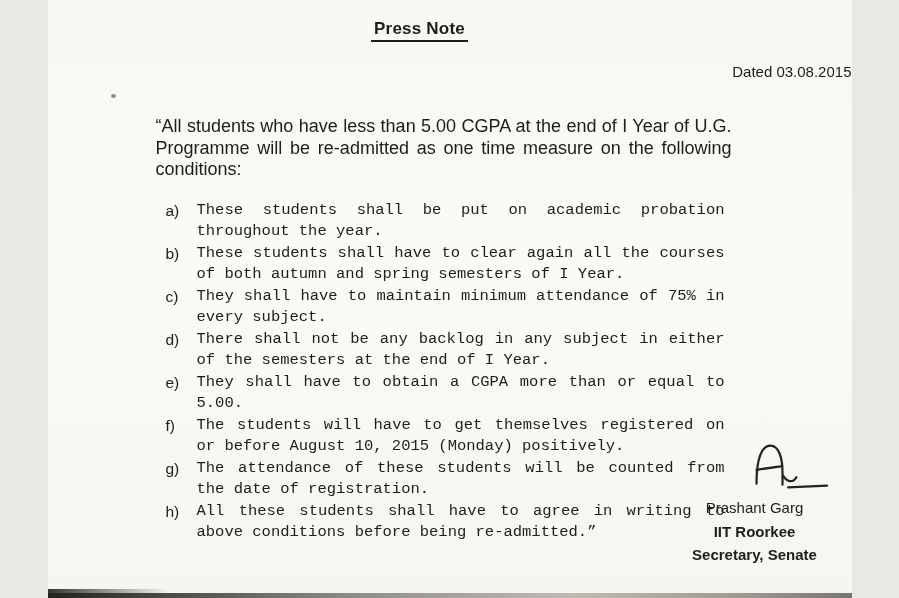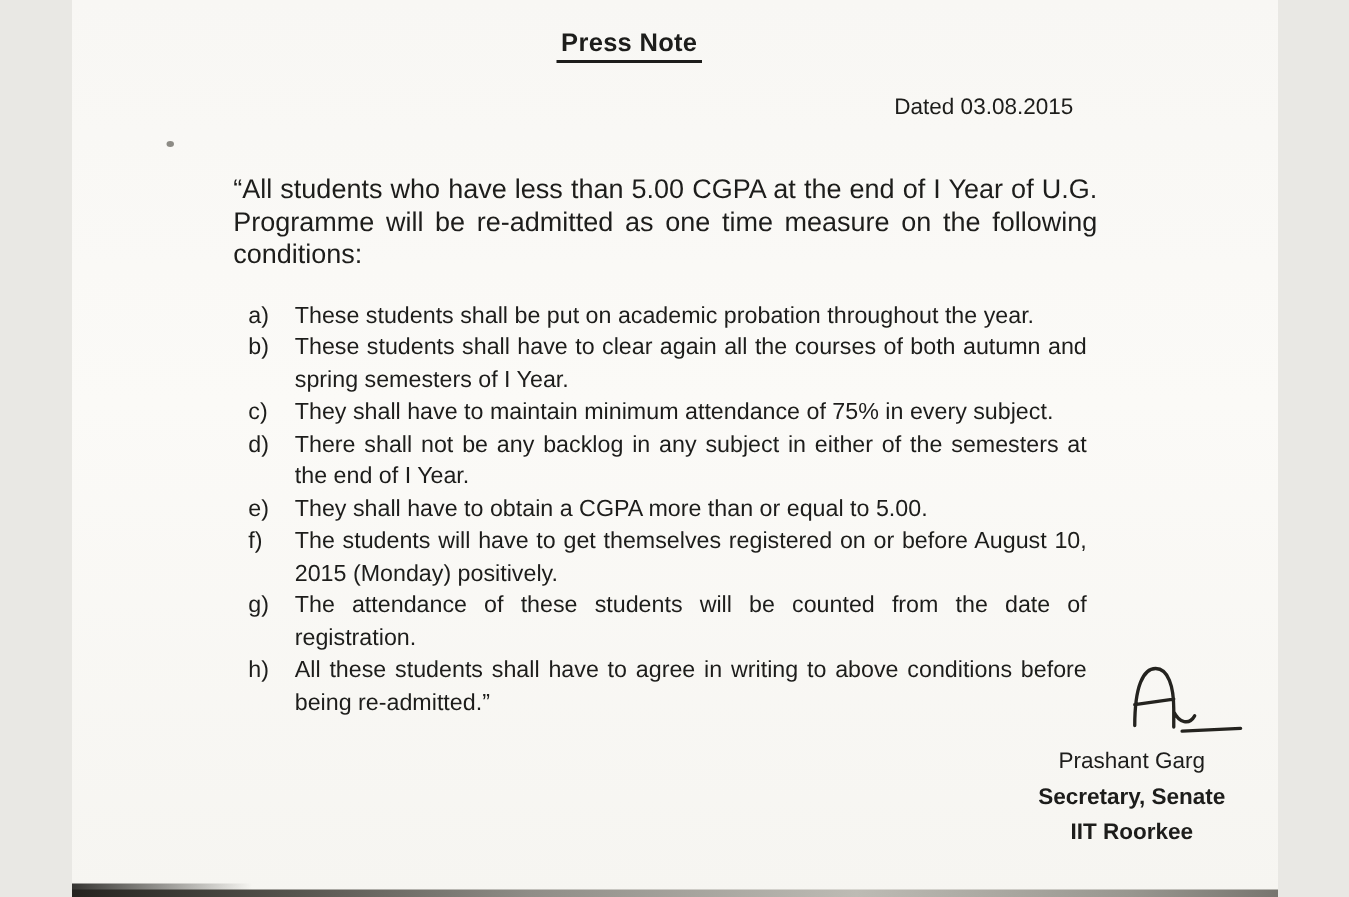--- a/index.html
+++ b/index.html
@@ -12,32 +12,32 @@
     font-family:"Liberation Sans", sans-serif;
     overflow:hidden;
   }
   .title-wrap { padding-top:19px; text-align:center; transform:translateX(-30px); }
   .title {
     display:inline-block;
     font-size:17px; font-weight:700; letter-spacing:0.2px;
     border-bottom:2px solid #1d1d1b; padding:0 3px 1px 3px;
   }
   .date {
-    margin-top:21px; text-align:right; padding-right:136px;
+    margin-top:21px; text-align:right; 
     font-size:15px;
   }
   .intro {
     margin:36px 120px 0 108px;
     font-size:18px; line-height:21.5px;
     text-align:justify;
   }
   .conditions { margin:19px 127px 0 118px; }
   .cond { display:flex; font-size:15.5px; line-height:21.5px; }
   .cl { flex:0 0 31px; width:31px; }
-  .ct { flex:1; text-align:justify; }
+  .ct { flex:1; text-align:justify;font-family:Liberation Mono, monospace; }
   .sig {
     position:absolute; top:441px; left:612px; width:190px;
     text-align:center; font-size:15px; line-height:23.5px;
   }
   .sig-mark { display:block; margin:0 18px 3px auto; }
   .bold { font-weight:700; }
   .speck { position:absolute; background:#8d8b85; border-radius:50%; }
   .speck.s1 { left:63px; top:94px; width:5px; height:4px; }
   .speck.s2 { left:862px; top:228px; width:4px; height:3px; opacity:.55; }
   .speck.s3 { left:866px; top:333px; width:4px; height:3px; opacity:.5; }
@@ -101,22 +101,22 @@
   </div>
 
   <div class="sig">
     <svg class="sig-mark" width="86" height="52" viewBox="0 0 90 56" aria-hidden="true">
       <path d="M10 46 C10 18 16 5 25 5 C34 5 38 18 38 34 L38 47
                M10 31 L38 27
                M38 36 C42 44 49 46 53 39
                M44 50 L86 48" stroke="#24231f" stroke-width="2.4" fill="none" stroke-linecap="round" stroke-linejoin="round"></path>
     </svg>
     <div>Prashant Garg</div>
+    <div class="bold">IIT Roorkee</div>
     <div class="bold">Secretary, Senate</div>
-    <div class="bold">IIT Roorkee</div>
   </div>
 
   <span class="speck s1"></span>
   <span class="speck s2"></span>
   <span class="speck s3"></span>
   <span class="speck s4"></span>
   <span class="speck s5"></span>
   <div class="scan-corner"></div>
   <div class="scan-edge"></div>
 

